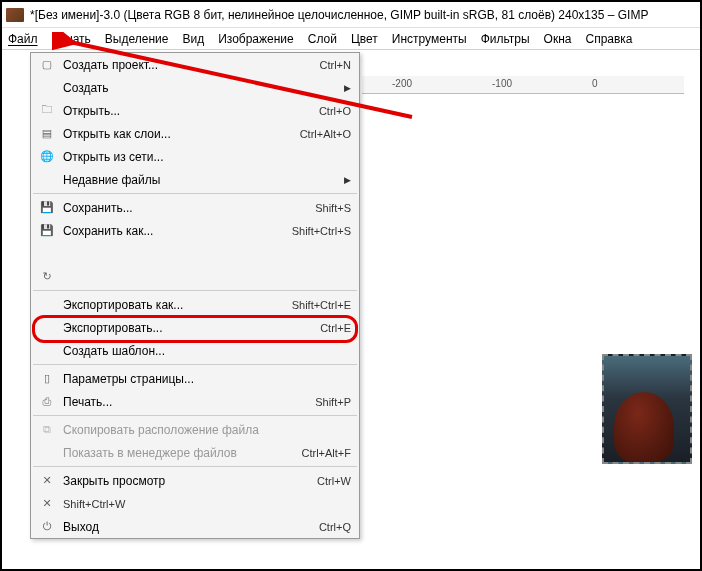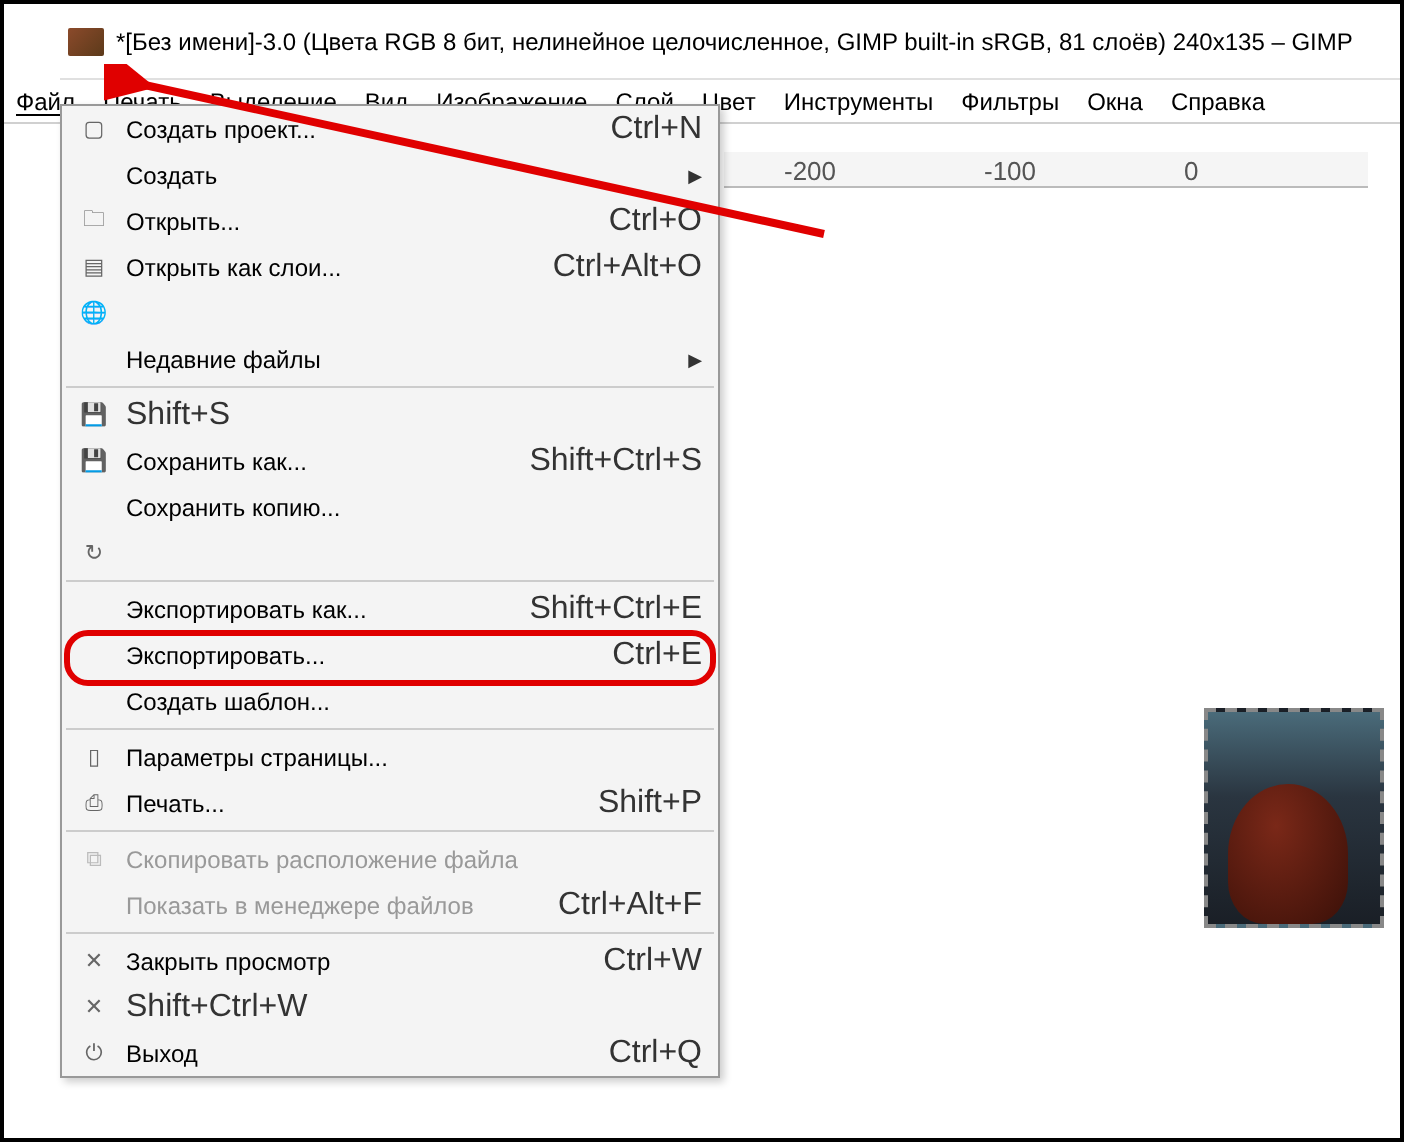--- a/index.html
+++ b/index.html
@@ -1,28 +1,28 @@
 <!DOCTYPE html>
 <html><head>
 <meta charset="utf-8">
 <style>
 * { margin: 0; padding: 0; box-sizing: border-box; font-family: "Segoe UI", Tahoma, sans-serif; }
 body { width: 702px; height: 571px; background: #fff; border: 2px solid #000; position: relative; overflow: hidden; }
-.titlebar { height: 38px; background: #fff; display: flex; align-items: center; padding: 0 4px; font-size: 12px; border-bottom: 1px solid #e0e0e0; margin-left: 28px; }
+.titlebar { height: 26px; background: #fff; display: flex; align-items: center; padding: 0 4px; font-size: 12px; border-bottom: 1px solid #e0e0e0; }
 .titlebar .icon { width: 18px; height: 14px; margin-right: 6px; background: linear-gradient(135deg,#8b4a2b,#5c3a1a); border-radius: 1px; }
 .menubar { height: 22px; background: #fff; display: flex; align-items: center; padding: 0 6px; gap: 14px; font-size: 12px; border-bottom: 1px solid #d0d0d0; }
 .menubar span { cursor: default; position: relative; }
 .menubar span:first-child { text-decoration: underline; text-underline-offset: 2px; }
-.ruler-h { position: absolute; top: 74px; left: 360px; right: 16px; height: 18px; background: #f5f5f5; border-bottom: 1px solid #bbb; font-size: 13px; color: #555; display: flex; }
+.ruler-h { position: absolute; top: 74px; left: 360px; right: 16px; height: 18px; background: #f5f5f5; border-bottom: 1px solid #bbb; font-size: 10px; color: #555; display: flex; }
 .ruler-h .tick { position: absolute; top: 2px; }
 .dropdown { position: absolute; top: 50px; left: 28px; width: 330px; background: #f4f4f4; border: 1px solid #999; box-shadow: 2px 2px 4px rgba(0,0,0,.2); }
 .menu-item { display: flex; align-items: center; height: 23px; padding: 0 8px; font-size: 12px; position: relative; }
 .menu-item .ico { width: 16px; height: 16px; margin-right: 8px; display: flex; align-items: center; justify-content: center; font-size: 11px; color: #666; }
 .menu-item .lbl { flex: 1; }
-.menu-item .shortcut { color: #333; font-size: 16px; }
+.menu-item .shortcut { color: #333; font-size: 11px; }
 .menu-item .arrow { position: absolute; right: 8px; font-size: 9px; color: #333; }
 .menu-item.disabled .lbl { color: #999; }
 .menu-item.disabled .ico { color: #bbb; }
 .sep { height: 1px; background: #ccc; margin: 2px 2px; }
 .highlight-box { position: absolute; border: 3px solid #e00000; border-radius: 12px; pointer-events: none; }
 .red-arrow { position: absolute; pointer-events: none; }
 .image-preview { position: absolute; right: 8px; top: 352px; width: 90px; height: 110px; background: linear-gradient(180deg,#4a6b7a 0%,#2a3540 40%,#1a1f26 100%); border: 2px dashed #888; overflow: hidden; }
 .image-preview .shape { position: absolute; bottom: 0; left: 10px; width: 60px; height: 70px; background: radial-gradient(ellipse at 40% 30%, #7a2818, #3a1008); border-radius: 50% 50% 30% 30%; }
 </style>
 </head>
@@ -69,39 +69,40 @@
     <span class="lbl">Открыть...</span>
     <span class="shortcut">Ctrl+O</span>
   </div>
   <div class="menu-item">
     <span class="ico">▤</span>
     <span class="lbl">Открыть как слои...</span>
     <span class="shortcut">Ctrl+Alt+O</span>
   </div>
   <div class="menu-item">
     <span class="ico">🌐</span>
+    <span class="lbl">Открыть из сети...</span>
   </div>
   <div class="menu-item">
     <span class="ico"></span>
     <span class="lbl">Недавние файлы</span>
     <span class="arrow">▶</span>
   </div>
   <div class="sep"></div>
   <div class="menu-item">
     <span class="ico">💾</span>
+    <span class="lbl">Сохранить...</span>
     <span class="shortcut">Shift+S</span>
   </div>
   <div class="menu-item">
     <span class="ico">💾</span>
     <span class="lbl">Сохранить как...</span>
     <span class="shortcut">Shift+Ctrl+S</span>
   </div>
   <div class="menu-item">
     <span class="ico"></span>
-    <span class="lbl">Сохранить копию...</span>
   </div>
   <div class="menu-item">
     <span class="ico">↻</span>
   </div>
   <div class="sep"></div>
   <div class="menu-item">
     <span class="ico"></span>
     <span class="lbl">Экспортировать как...</span>
     <span class="shortcut">Shift+Ctrl+E</span>
   </div>

